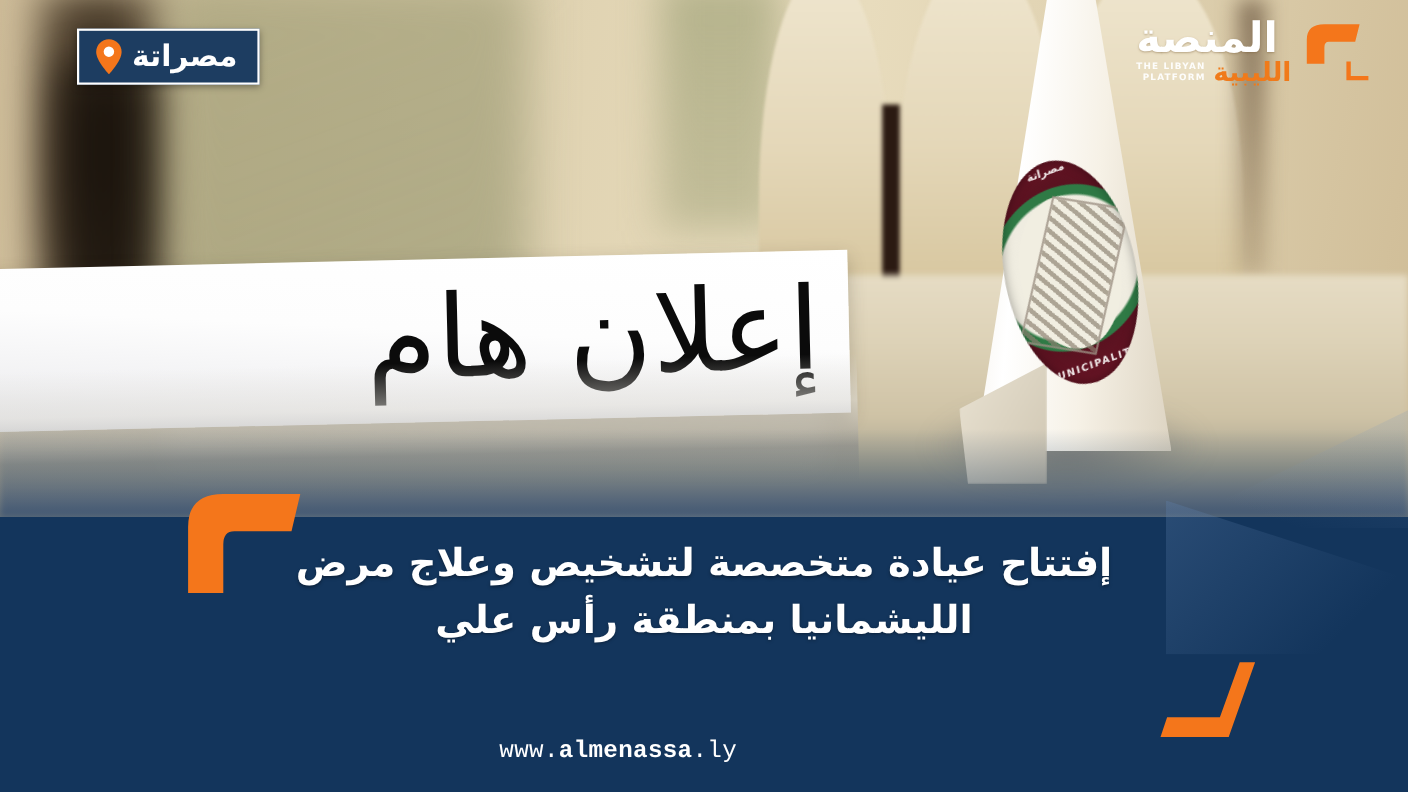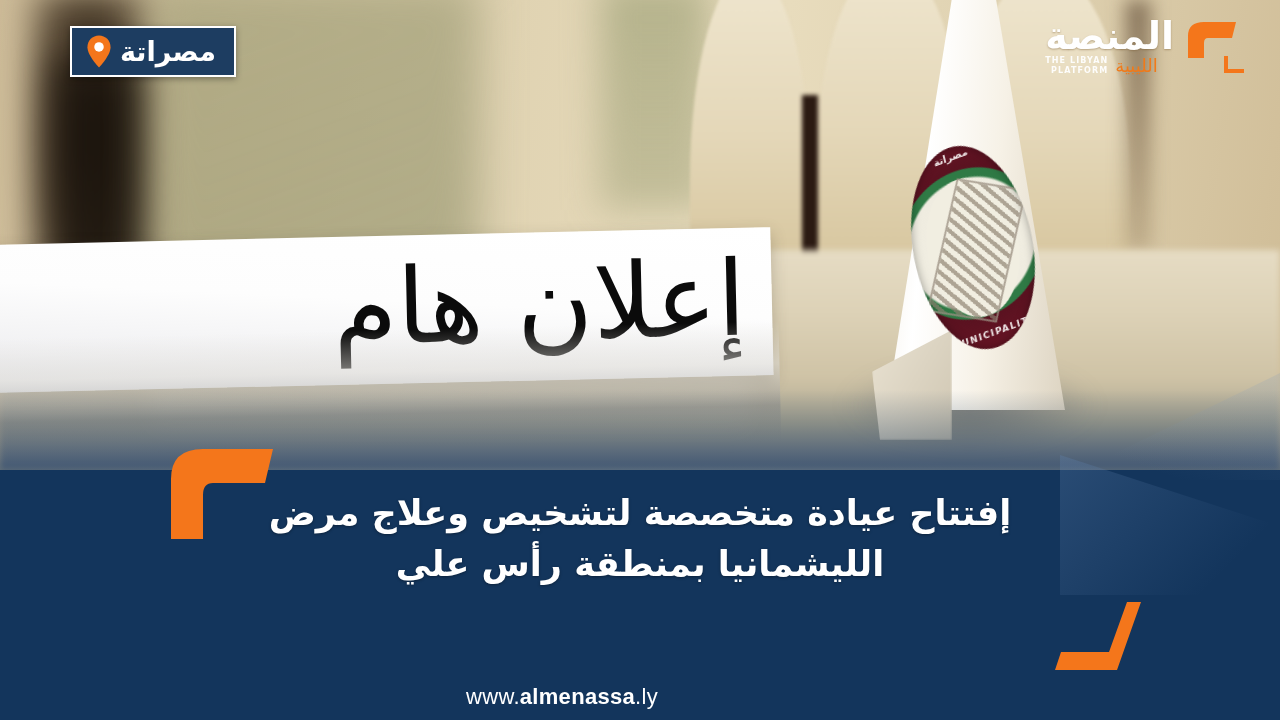--- a/index.html
+++ b/index.html
@@ -194,21 +194,21 @@
   .brand{
     position:absolute;right:28px;top:16px;
     display:flex;align-items:center;gap:6px;direction:rtl;
   }
   .brand-words{display:flex;flex-direction:column;align-items:flex-end;gap:1px;}
   .brand-ar{
     color:#ffffff;font-size:38px;font-weight:700;line-height:.95;
     direction:rtl;text-shadow:0 1px 2px rgba(120,90,50,.45);
   }
   .brand-sub{display:flex;align-items:center;gap:7px;direction:rtl;}
-  .brand-ar2{color:#f07a1a;font-size:18px;font-weight:400;line-height:1;direction:rtl;}
+  .brand-ar2{color:#f07a1a;font-size:24px;font-weight:700;line-height:1;direction:rtl;}
   .brand-en{
     color:#ffffff;font-size:8px;font-weight:700;letter-spacing:1.1px;
     line-height:1.25;text-align:right;direction:ltr;opacity:.95;
   }
   .brand-mark{position:relative;width:72px;height:62px;flex:0 0 auto;}
 
   
   .hook-big{position:absolute;left:165px;top:443px;width:110px;height:98px;}
   .hook-small{position:absolute;left:1053px;top:600px;width:96px;height:74px;}
 
@@ -218,24 +218,24 @@
     direction:rtl;text-align:center;
     color:#ffffff;
     font-family:"DejaVu Sans","Liberation Sans",sans-serif;
     font-size:35px;font-weight:700;line-height:1.45;
     text-shadow:0 1px 3px rgba(0,0,0,.35);
   }
   .headline .l2{display:block;}
 
   
   .site{
-    position:absolute;left:0;top:684px;width:1124px;
+    position:absolute;left:0;top:670px;width:1124px;
     text-align:center;color:#ffffff;
     font-size:22px;letter-spacing:.3px;
-    font-family:Liberation Sans, sans-serif;
+    font-family:Liberation Mono, monospace;
   }
   .site .w-light{font-weight:400;}
   .site .w-bold{font-weight:700;}
 </style>
 </head>
 <body>
 
 <div id="card">
 
   <div class="photo">

